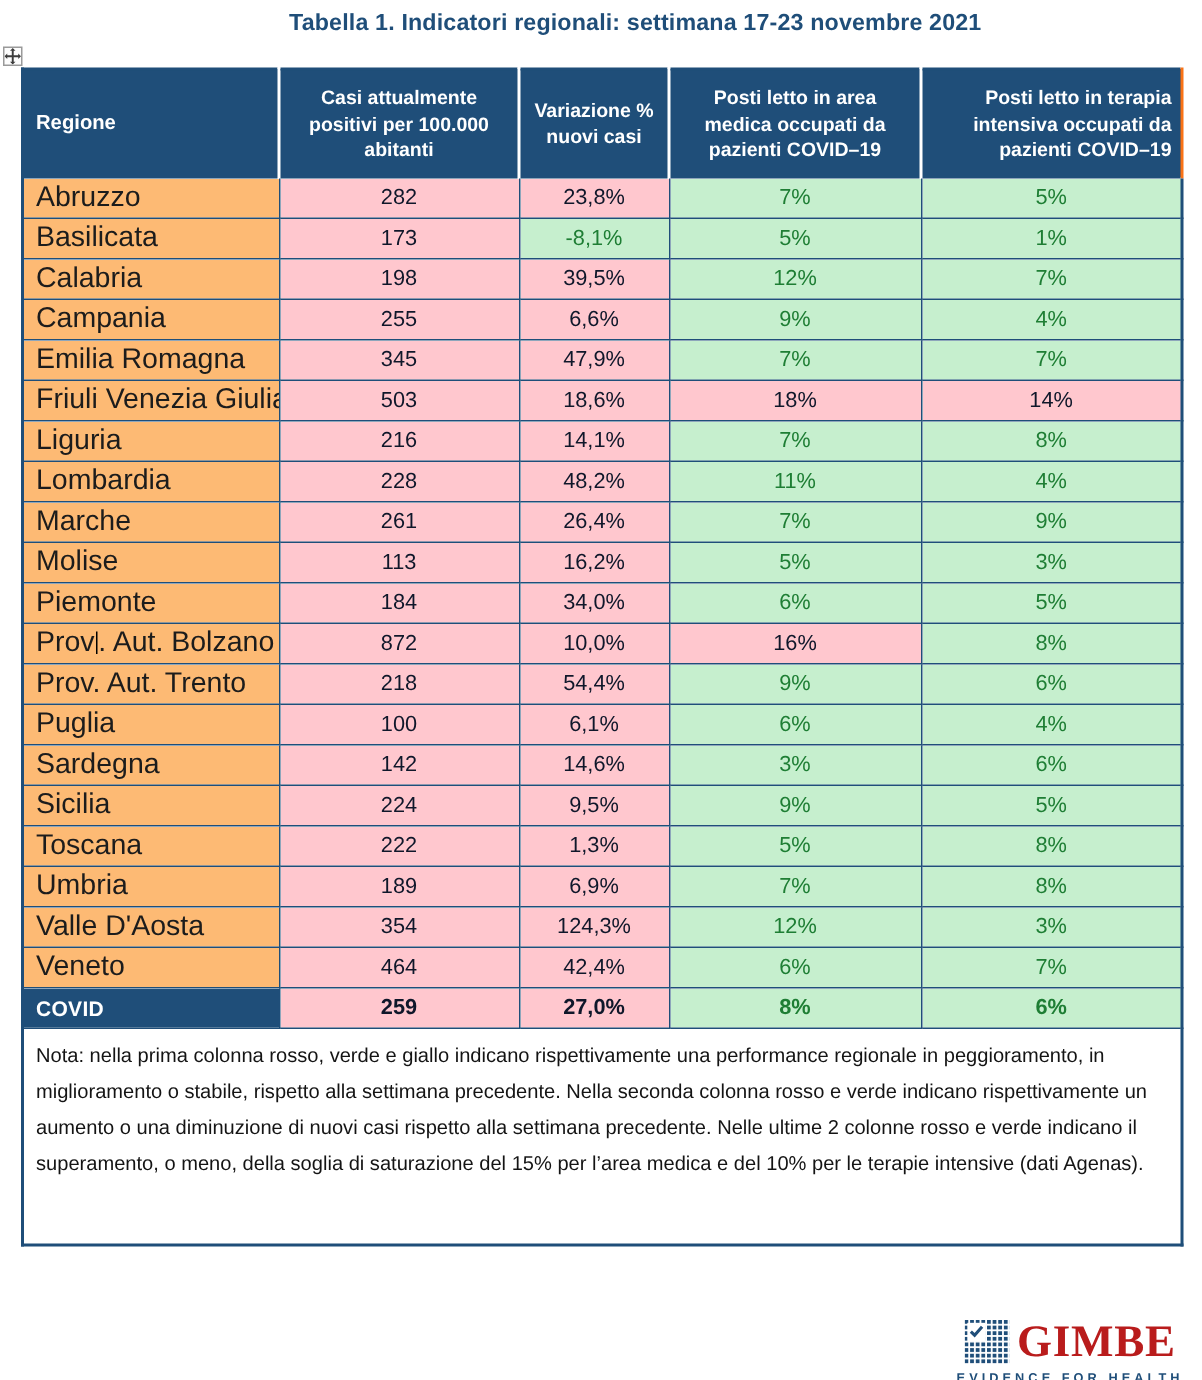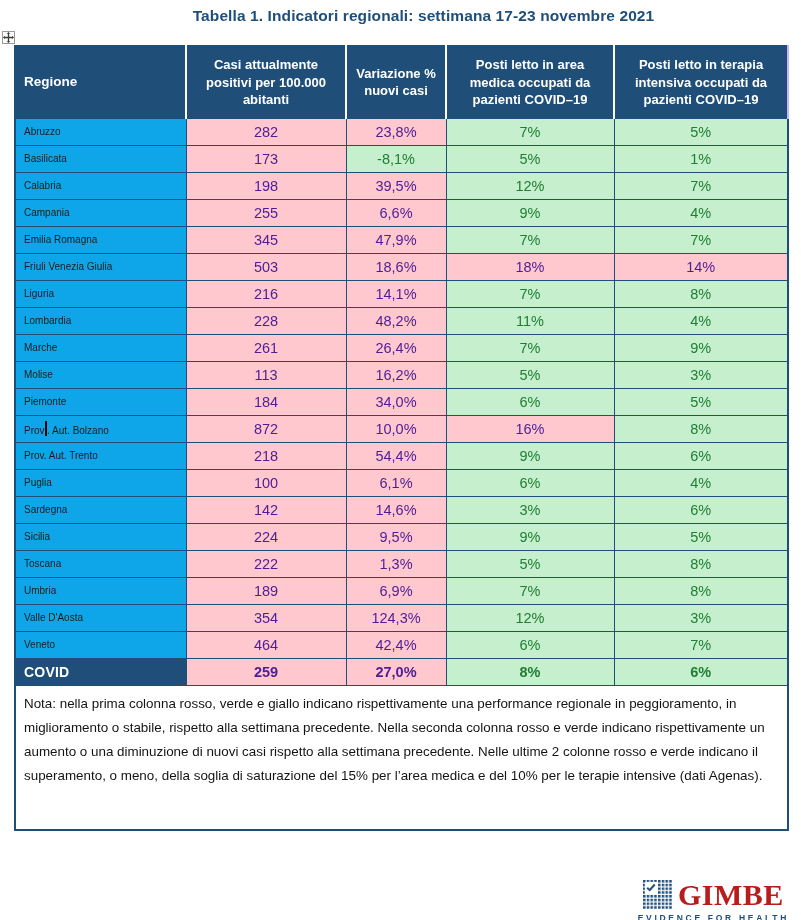--- a/index.html
+++ b/index.html
@@ -19,30 +19,30 @@
   table.tbl{
     position:absolute;left:14px;top:45px;width:773px;
     border-collapse:collapse;table-layout:fixed;
     border:2px solid #1F4E79;
   }
   .tbl th{
     background:#1F4E79;color:#fff;font-weight:bold;font-size:13px;line-height:1.33;
     height:72px;vertical-align:middle;text-align:center;padding:2px 6px;
     border-right:2px solid #fff;box-sizing:border-box;
   }
-  .tbl th:last-child{border-right:2px solid #c4b5fd;}
+  .tbl th:last-child{border-right:2px solid #f97316;text-align:right;}
   .tbl th.th-regione{text-align:left;padding-left:8px;font-size:13.5px;}
   .tbl td{
     border:1px solid #1F4E79;height:27px;font-size:14.5px;padding:0 6px;
     box-sizing:border-box;white-space:nowrap;overflow:hidden;
   }
-  td.regione{background:#0ea5e9;color:#1c1c1c;text-align:left;padding-left:8px;font-size:10px;}
+  td.regione{background:#fdba74;color:#1c1c1c;text-align:left;padding-left:8px;font-size:19px;}
   td.regione-total{background:#1F4E79;color:#fff;font-weight:bold;font-size:14px;letter-spacing:.2px;}
   td.val{text-align:center;}
-  .cell-red{background:#FFC7CE;color:#4c1d95;}
+  .cell-red{background:#FFC7CE;color:#0f172a;}
   .cell-green{background:#C6EFCE;color:#1E7E34;}
   .bold{font-weight:bold;}
   .caret{display:inline-block;width:1.5px;height:15px;background:#000;vertical-align:-2px;margin:0 .5px;}
   td.note-cell{
     background:#fff;color:#141414;font-size:13.4px;line-height:24px;
     padding:6px 8px 16px 8px;height:145px;vertical-align:top;white-space:normal;
   }
   .logo{
     position:absolute;right:12px;top:880px;
     display:flex;flex-direction:column;align-items:center;

